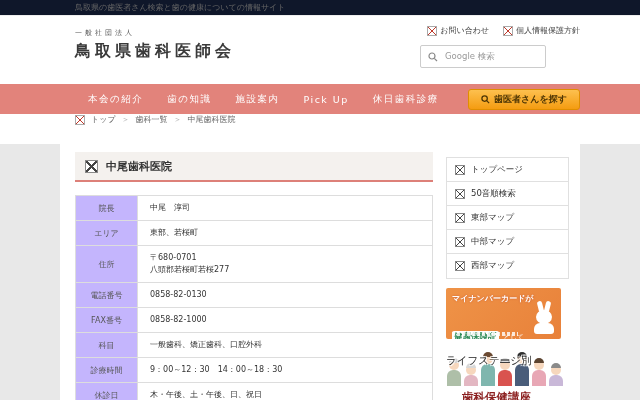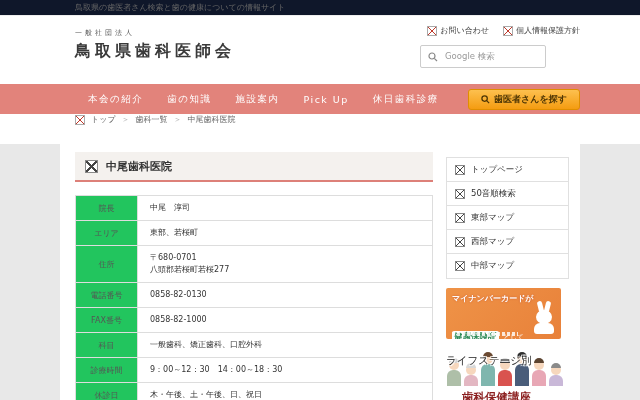--- a/index.html
+++ b/index.html
@@ -47,21 +47,21 @@
   .crumb { cursor:pointer; }
   .crumb-sep { color:#aaa; }
 
   
   .content-band { height:256px; background:#e8e8e8; }
   .content-card { width:520px; height:100%; margin:0 auto; background:#fff; padding:8px 7px 0 15px; display:flex; gap:13px; }
   .main-col { width:358px; flex:none; }
   .page-title-bar { height:30px; background:#f4f1ee; border-bottom:2px solid #dd8079; display:flex; align-items:center; gap:8px; padding:0 10px; }
   .page-title { font-size:11px; font-weight:bold; color:#333; }
   .info-table { margin-top:13px; width:100%; border-collapse:collapse; font-size:8px; }
-  .info-table th { width:62px; background:#22c55e; border:1px solid #ddd; font-weight:normal; color:#555; text-align:center; padding:6px 14px; }
+  .info-table th { width:62px; background:#c4b5fd; border:1px solid #ddd; font-weight:normal; color:#555; text-align:center; padding:6px 14px; }
   .info-table td { border:1px solid #ddd; color:#333; text-align:left; padding:6px 12px; line-height:1.5; }
 
   
   .sidebar { width:123px; flex:none; padding-top:5px; }
   .side-menu { border:1px solid #e0e0e0; border-radius:0; background:#fff; }
   .side-item { height:24px; display:flex; align-items:center; gap:6px; padding:0 8px; border-bottom:1px solid #e0e0e0; font-size:8.5px; color:#333; cursor:pointer; }
   .side-item:last-child { border-bottom:none; }
 
   .banner1 { margin-top:9px; width:115px; height:51px; background:linear-gradient(135deg,#ef9347,#e8813a); border-radius:2px; position:relative; padding:5px 6px; cursor:pointer; overflow:hidden; }
   .b1-line1 { font-size:8px; font-weight:bold; color:#fff; text-shadow:0 0 2px #c4502a; white-space:nowrap; }
@@ -220,25 +220,25 @@
         <div class="side-item">
           <span class="bimg dark"></span>
           <span>50音順検索</span>
         </div>
         <div class="side-item">
           <span class="bimg dark"></span>
           <span>東部マップ</span>
         </div>
         <div class="side-item">
           <span class="bimg dark"></span>
+          <span>中部マップ</span>
+        </div>
+        <div class="side-item">
+          <span class="bimg dark"></span>
           <span>西部マップ</span>
-        </div>
-        <div class="side-item">
-          <span class="bimg dark"></span>
-          <span>中部マップ</span>
         </div>
       </div>
 
       <div class="banner1">
         <div class="b1-line1">マイナンバーカードが</div>
         <div class="b1-line2">
           <span class="b1-pill-green">健康保険証</span>
           <span class="b1-suffix">として</span>
         </div>
         <div class="b1-line3">

